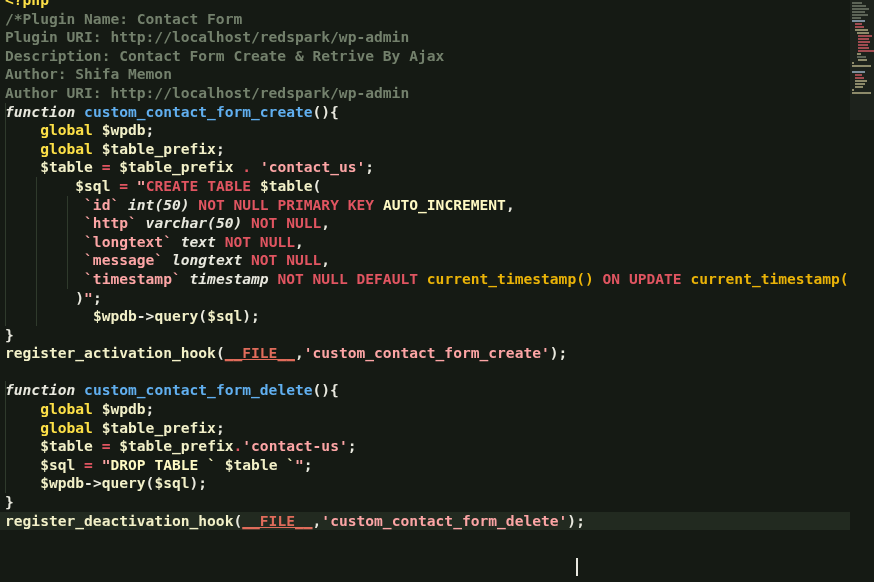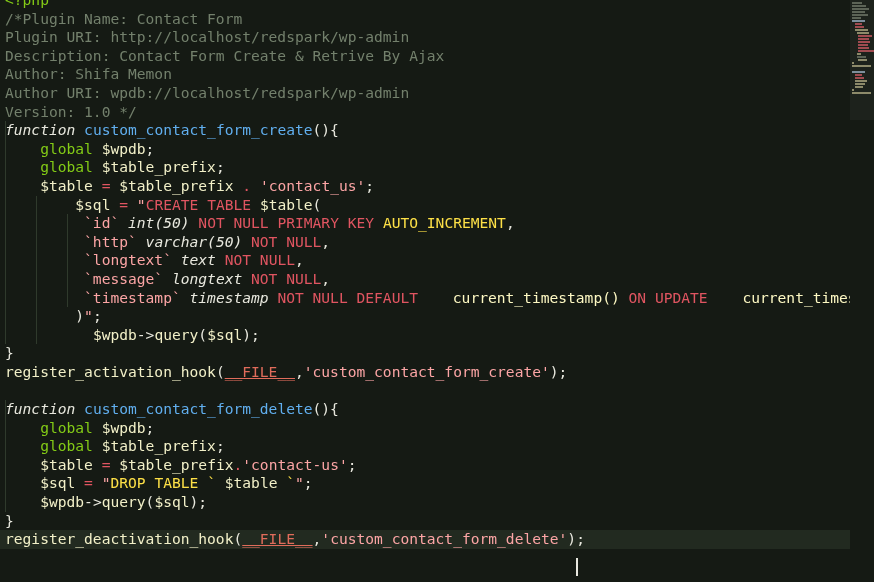--- a/index.html
+++ b/index.html
@@ -35,50 +35,51 @@
 
   .code-line {
     position: relative;
     height: 18.6px;
     line-height: 18.6px;
     font-size: 14.6px;
     white-space: pre;
     color: #e6e6dc;
     padding-left: 5px;
     letter-spacing: 0px;
+    font-weight: bold;
   }
   .code-line.current {
     background: #222a20;
   }
 
   
   .guide {
     position: absolute;
     top: 0;
     width: 1px;
     height: 18.6px;
     background: #2f3a2c;
   }
   .g1 { left: 5px; }
   .g2 { left: 36.2px; }
   .g3 { left: 67.4px; }
 
   
   .t-comment  { color: #73806c; }
-  .t-plain    { color: #fde047; margin-top: 34px; }
+  .t-plain    { color: #fef9c3; margin-top: 34px; }
   .t-var      { color: #f2f0c8; }
-  .t-keyword  { color: #84cc16; }
+  .t-keyword  { color: #fde047; }
   .t-kw-i     { color: #e8e8de; font-style: italic; }
   .t-fn       { color: #61afef; text-align: right; }
   .t-fncall   { color: #f2f0c8; }
   .t-op       { color: #e05561; }
   .t-string   { color: #fca5a5; }
   .t-sqlkw    { color: #e05561; }
   .t-sqltype  { color: #e8e8de; font-style: italic; }
-  .t-sqlfn    { color: #fef9c3; margin-left: 26px; }
+  .t-sqlfn    { color: #eab308; }
   .t-magic    { color: #e06c5b; text-decoration: underline; text-align: right; }
   .t-punct    { color: #e8e8de; }
   .t-brace    { color: #e8e8de; }
 
   
   #cursor {
     position: absolute;
     width: 2px;
     height: 18px;
     background: #e8e8e0;
@@ -115,22 +116,21 @@
 
   <div id="code-area">
     <div id="code-scroll">
 
       <div class="code-line"><span class="t-keyword">&lt;?php</span></div>
 
       <div class="code-line"><span class="t-comment">/*Plugin Name: Contact Form</span></div>
       <div class="code-line"><span class="t-comment">Plugin URI: http://localhost/redspark/wp-admin</span></div>
       <div class="code-line"><span class="t-comment">Description: Contact Form Create &amp; Retrive By Ajax</span></div>
       <div class="code-line"><span class="t-comment">Author: Shifa Memon</span></div>
-      <div class="code-line"><span class="t-comment">Author URI: wpdb://localhost/redspark/wp-admin</span></div>
-      <div class="code-line"><span class="t-comment">Version: 1.0 */</span></div>
+      <div class="code-line"><span class="t-comment">Author URI: http://localhost/redspark/wp-admin</span></div>
 
       <div class="code-line"><span class="guide g1"></span><span class="t-kw-i">function</span><span class="t-plain"> </span><span class="t-fn">custom_contact_form_create</span><span class="t-brace">(){</span></div>
 
       <div class="code-line"><span class="guide g1"></span><span>    </span><span class="t-keyword">global</span><span> </span><span class="t-var">$wpdb</span><span class="t-punct">;</span></div>
 
       <div class="code-line"><span class="guide g1"></span><span>    </span><span class="t-keyword">global</span><span> </span><span class="t-var">$table_prefix</span><span class="t-punct">;</span></div>
 
       <div class="code-line"><span class="guide g1"></span><span>    </span><span class="t-var">$table</span><span> </span><span class="t-op">=</span><span> </span><span class="t-var">$table_prefix</span><span> </span><span class="t-op">.</span><span> </span><span class="t-string">'contact_us'</span><span class="t-punct">;</span></div>
 
       <div class="code-line"><span class="guide g1"></span><span class="guide g2"></span><span>        </span><span class="t-var">$sql</span><span> </span><span class="t-op">=</span><span> </span><span class="t-string">"</span><span class="t-sqlkw">CREATE TABLE</span><span> </span><span class="t-var">$table</span><span class="t-punct">(</span></div>

